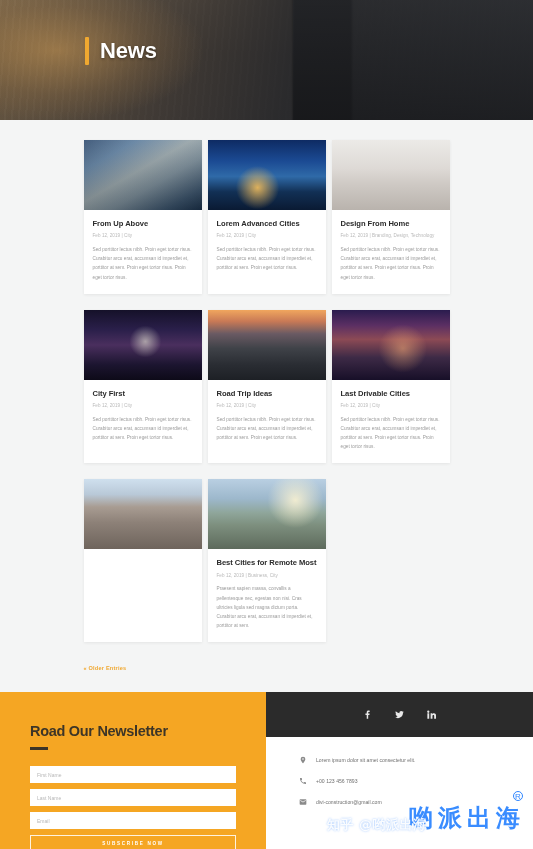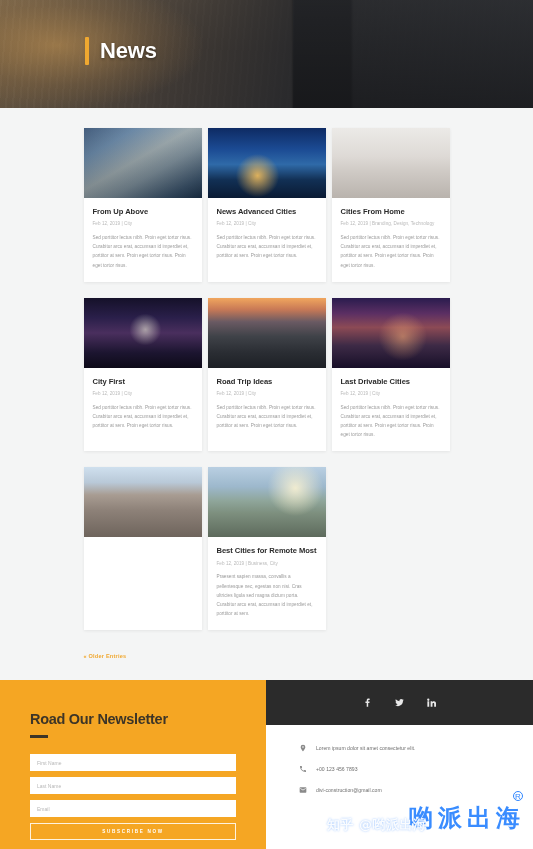--- a/index.html
+++ b/index.html
@@ -7,21 +7,21 @@
   body {
     font-family:"Liberation Sans", sans-serif;
     background:#f4f5f5;
     overflow:hidden;
     position:relative;
   }
 
   
   .hero {
     position:relative;
-    height:108px;
+    height:120px;
     overflow:hidden;
     background:#ef4444;
     text-align:right;
   }
   .hero-photo {
     position:absolute; inset:0;
     background:
       linear-gradient(100deg, rgba(150,120,80,.55) 0%, rgba(70,62,55,.75) 32%, rgba(42,42,44,.92) 55%, rgba(48,50,54,.95) 100%),
       repeating-linear-gradient(95deg, rgba(255,255,255,.045) 0 2px, rgba(0,0,0,.05) 2px 7px),
       linear-gradient(180deg,#5a5247 0%,#35322f 45%,#2c2d31 100%);
@@ -180,31 +180,31 @@
       <div class="card-body">
         <div class="card-title">From Up Above</div>
         <div class="card-meta">Feb 12, 2019 | City</div>
         <div class="card-excerpt">Sed porttitor lectus nibh. Proin eget tortor risus. Curabitur arcu erat, accumsan id imperdiet et, porttitor at sem. Proin eget tortor risus. Proin eget tortor risus.</div>
       </div>
     </article>
 
     <article class="card">
       <div class="card-thumb t2"></div>
       <div class="card-body">
-        <div class="card-title">News Advanced Cities</div>
+        <div class="card-title">Lorem Advanced Cities</div>
         <div class="card-meta">Feb 12, 2019 | City</div>
         <div class="card-excerpt">Sed porttitor lectus nibh. Proin eget tortor risus. Curabitur arcu erat, accumsan id imperdiet et, porttitor at sem. Proin eget tortor risus.</div>
       </div>
     </article>
 
 
     <article class="card">
       <div class="card-thumb t4"></div>
       <div class="card-body">
-        <div class="card-title">Cities From Home</div>
+        <div class="card-title">Design From Home</div>
         <div class="card-meta">Feb 12, 2019 | Branding, Design, Technology</div>
         <div class="card-excerpt">Sed porttitor lectus nibh. Proin eget tortor risus. Curabitur arcu erat, accumsan id imperdiet et, porttitor at sem. Proin eget tortor risus. Proin eget tortor risus.</div>
       </div>
     </article>
 
     <article class="card">
       <div class="card-thumb t5"></div>
       <div class="card-body">
         <div class="card-title">City First</div>
         <div class="card-meta">Feb 12, 2019 | City</div>

